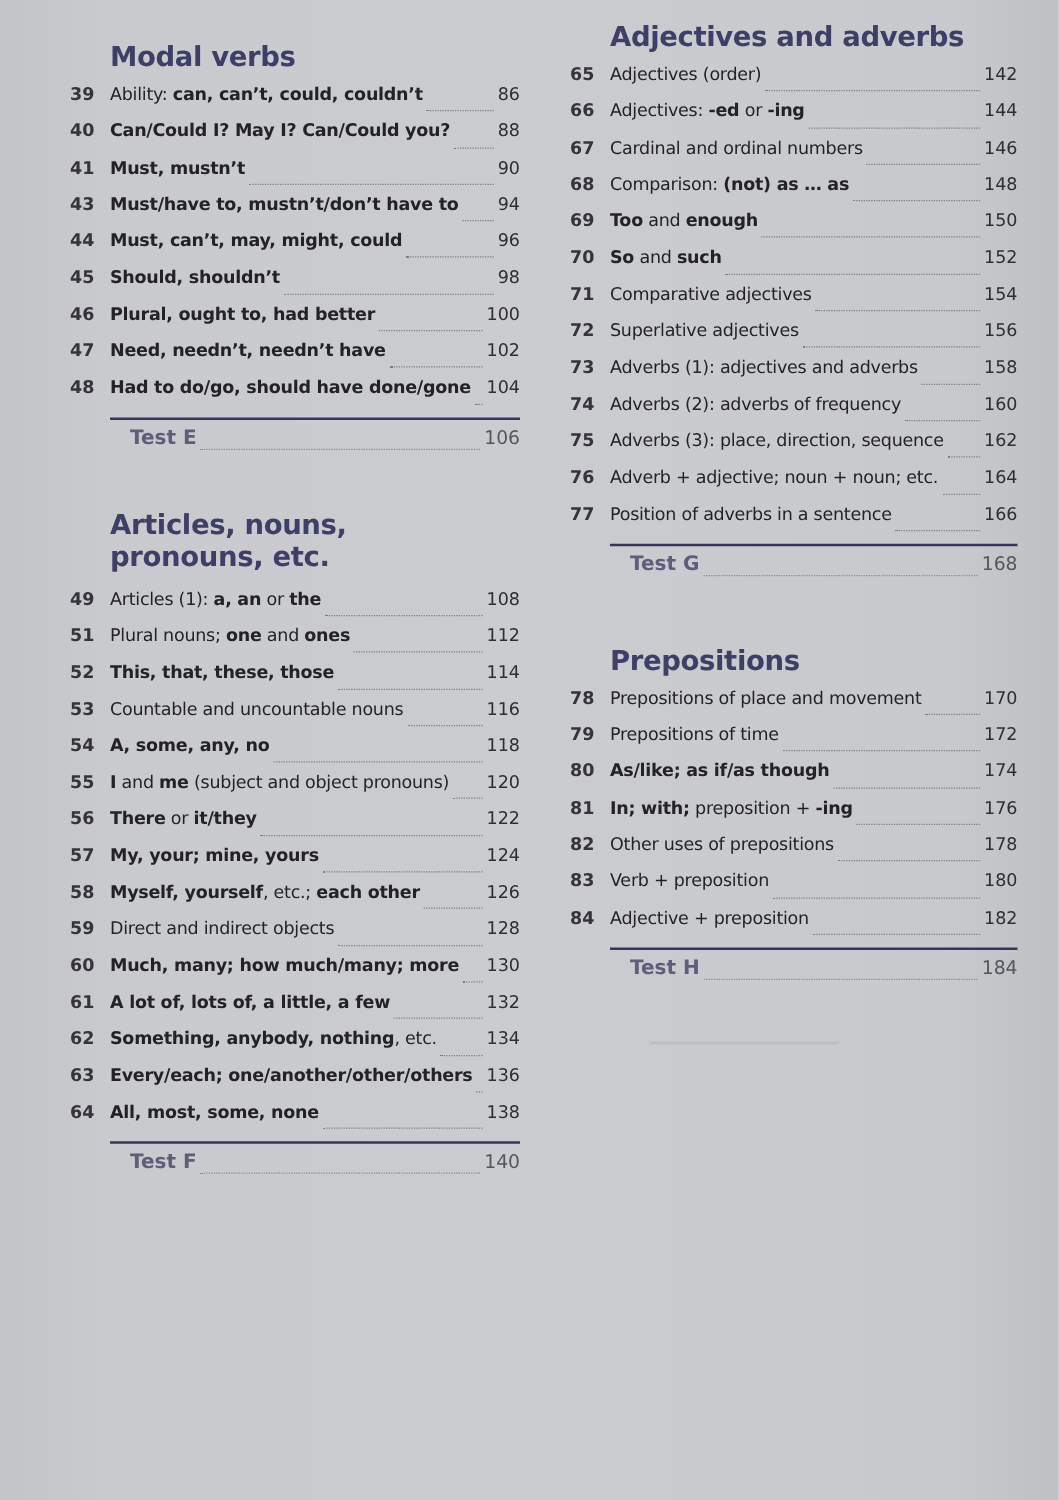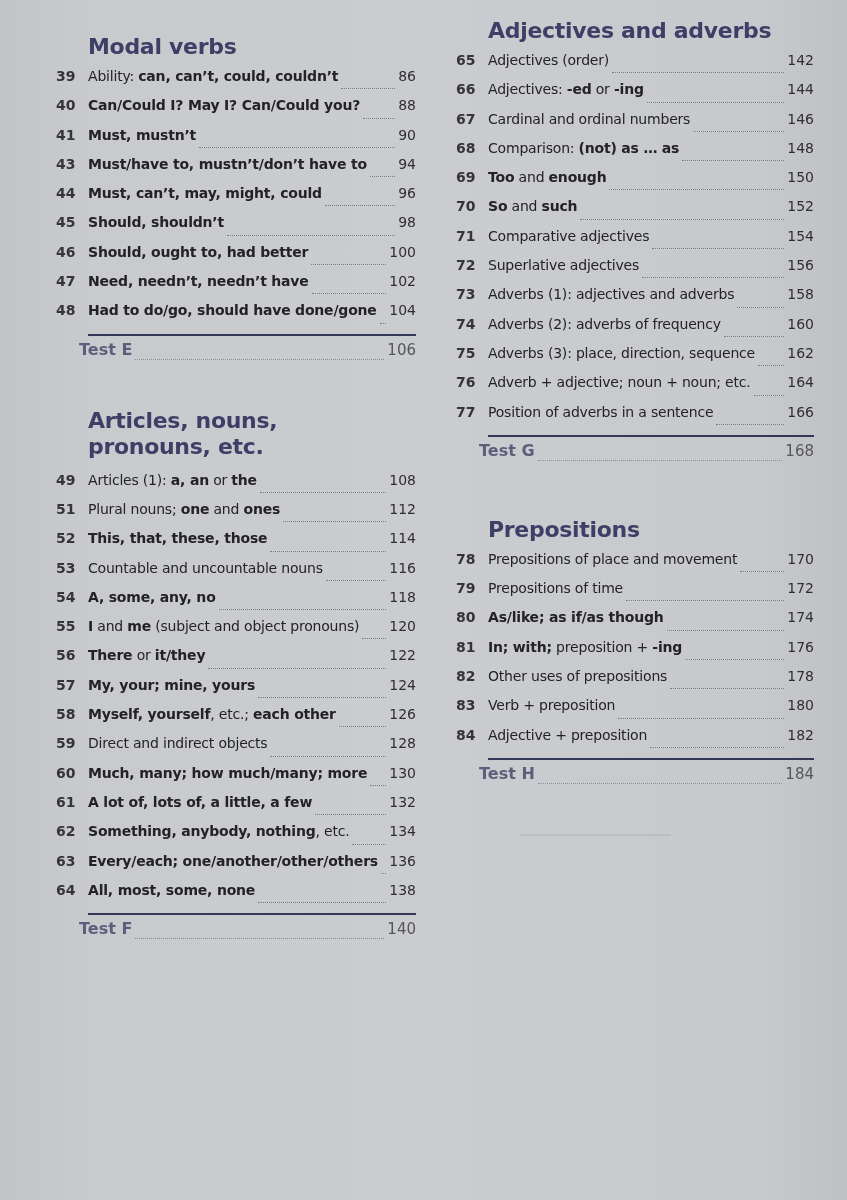--- a/index.html
+++ b/index.html
@@ -43,21 +43,21 @@
     border-bottom: 1px dotted #7d7d82;
     height: 0; align-self: flex-end; margin-bottom: 6px;
   }
   .entry .page-num { flex: 0 0 auto; font-size: 14px; color: #2e2e33; }
 
   .test-sep {
     margin-left: 32px; height: 2px; background: #35375a;
     margin-top: 4px; margin-bottom: 4px;
   }
   .test-row {
-    display: flex; align-items: baseline; margin-left: 23px;
+    display: flex; align-items: baseline; margin-left: 48px;
     height: 26px; font-size: 16px; justify-content: space-between;
   }
   .test-row .test-label { font-weight: bold; color: #5c5e7c; font-size: 16px; }
   .test-row .leader {
     flex: 1 1 auto; margin: 0 3px; border-bottom: 1px dotted #8a8a90;
     height: 0; align-self: flex-end; margin-bottom: 6px;
   }
   .test-row .page-num { color: #55555c; font-size: 15px; }
 
   .ghost {
@@ -108,21 +108,21 @@
             <span class="page-num">96</span>
           </div>
           <div class="entry">
             <span class="num">45</span>
             <span class="title"><b>Should, shouldn’t</b></span>
             <span class="leader"></span>
             <span class="page-num">98</span>
           </div>
           <div class="entry">
             <span class="num">46</span>
-            <span class="title"><b>Should, ought to, had better</b></span>
+            <span class="title"><b>Plural, ought to, had better</b></span>
             <span class="leader"></span>
             <span class="page-num">100</span>
           </div>
           <div class="entry">
             <span class="num">47</span>
             <span class="title"><b>Need, needn’t, needn’t have</b></span>
             <span class="leader"></span>
             <span class="page-num">102</span>
           </div>
           <div class="entry">

